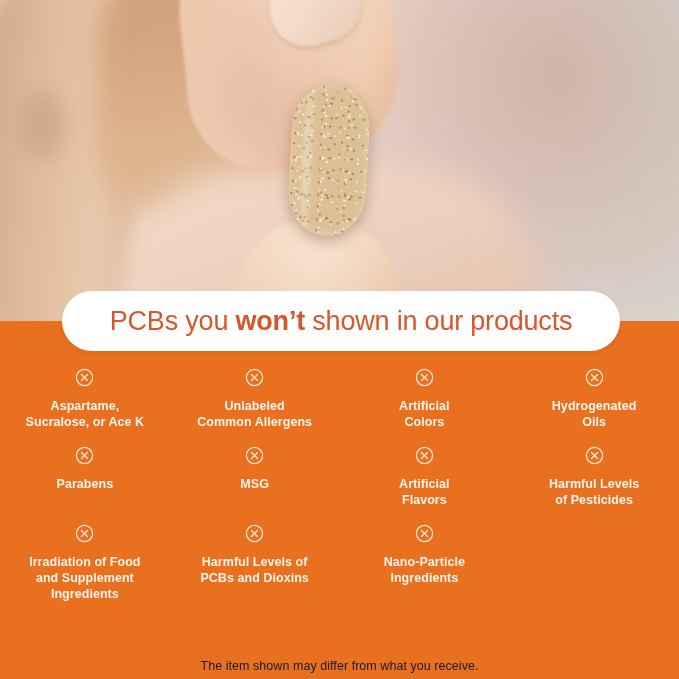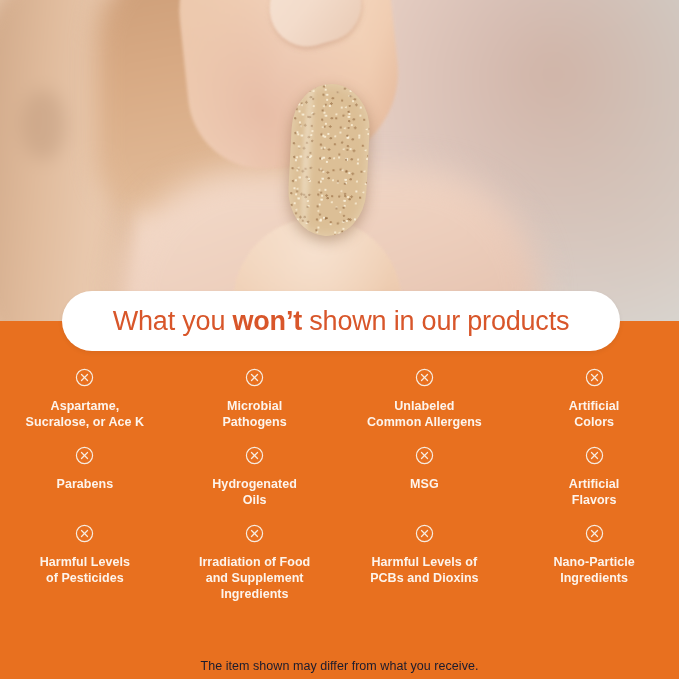--- a/index.html
+++ b/index.html
@@ -302,77 +302,68 @@
     <div class="thumb-top"></div>
     <div class="thumb-nail"></div>
     <div class="finger-bottom"></div>
     <div class="tablet"></div>
   </div>
 
   <div class="orange-panel"></div>
 
   <div class="headline-pill">
     <div class="headline-text">
-      <span>What you </span><b>won’t</b><span> shown in our products</span>
+      <span>PCBs you </span><b>won’t</b><span> shown in our products</span>
     </div>
   </div>
 
   <div class="grid" id="claims-grid">
       <div class="cell row1">
         <svg class="x-icon" viewBox="0 0 24 24">
           <circle cx="12" cy="12" r="10.2" fill="none" stroke-width="1.5"></circle>
           <line x1="8.2" y1="8.2" x2="15.8" y2="15.8" stroke-width="1.6" stroke-linecap="round"></line>
           <line x1="15.8" y1="8.2" x2="8.2" y2="15.8" stroke-width="1.6" stroke-linecap="round"></line>
         </svg>
         <div class="cell-label">Aspartame,
 Sucralose, or Ace K</div>
       </div>
       <div class="cell row1">
         <svg class="x-icon" viewBox="0 0 24 24">
           <circle cx="12" cy="12" r="10.2" fill="none" stroke-width="1.5"></circle>
           <line x1="8.2" y1="8.2" x2="15.8" y2="15.8" stroke-width="1.6" stroke-linecap="round"></line>
           <line x1="15.8" y1="8.2" x2="8.2" y2="15.8" stroke-width="1.6" stroke-linecap="round"></line>
         </svg>
-        <div class="cell-label">Microbial
-Pathogens</div>
-      </div>
-      <div class="cell row1">
-        <svg class="x-icon" viewBox="0 0 24 24">
-          <circle cx="12" cy="12" r="10.2" fill="none" stroke-width="1.5"></circle>
-          <line x1="8.2" y1="8.2" x2="15.8" y2="15.8" stroke-width="1.6" stroke-linecap="round"></line>
-          <line x1="15.8" y1="8.2" x2="8.2" y2="15.8" stroke-width="1.6" stroke-linecap="round"></line>
-        </svg>
         <div class="cell-label">Unlabeled
 Common Allergens</div>
       </div>
       <div class="cell row1">
         <svg class="x-icon" viewBox="0 0 24 24">
           <circle cx="12" cy="12" r="10.2" fill="none" stroke-width="1.5"></circle>
           <line x1="8.2" y1="8.2" x2="15.8" y2="15.8" stroke-width="1.6" stroke-linecap="round"></line>
           <line x1="15.8" y1="8.2" x2="8.2" y2="15.8" stroke-width="1.6" stroke-linecap="round"></line>
         </svg>
         <div class="cell-label">Artificial
 Colors</div>
       </div>
       <div class="cell row2">
         <svg class="x-icon" viewBox="0 0 24 24">
           <circle cx="12" cy="12" r="10.2" fill="none" stroke-width="1.5"></circle>
           <line x1="8.2" y1="8.2" x2="15.8" y2="15.8" stroke-width="1.6" stroke-linecap="round"></line>
           <line x1="15.8" y1="8.2" x2="8.2" y2="15.8" stroke-width="1.6" stroke-linecap="round"></line>
         </svg>
-        <div class="cell-label">Parabens</div>
-      </div>
-      <div class="cell row2">
-        <svg class="x-icon" viewBox="0 0 24 24">
-          <circle cx="12" cy="12" r="10.2" fill="none" stroke-width="1.5"></circle>
-          <line x1="8.2" y1="8.2" x2="15.8" y2="15.8" stroke-width="1.6" stroke-linecap="round"></line>
-          <line x1="15.8" y1="8.2" x2="8.2" y2="15.8" stroke-width="1.6" stroke-linecap="round"></line>
-        </svg>
         <div class="cell-label">Hydrogenated
 Oils</div>
+      </div>
+      <div class="cell row2">
+        <svg class="x-icon" viewBox="0 0 24 24">
+          <circle cx="12" cy="12" r="10.2" fill="none" stroke-width="1.5"></circle>
+          <line x1="8.2" y1="8.2" x2="15.8" y2="15.8" stroke-width="1.6" stroke-linecap="round"></line>
+          <line x1="15.8" y1="8.2" x2="8.2" y2="15.8" stroke-width="1.6" stroke-linecap="round"></line>
+        </svg>
+        <div class="cell-label">Parabens</div>
       </div>
       <div class="cell row2">
         <svg class="x-icon" viewBox="0 0 24 24">
           <circle cx="12" cy="12" r="10.2" fill="none" stroke-width="1.5"></circle>
           <line x1="8.2" y1="8.2" x2="15.8" y2="15.8" stroke-width="1.6" stroke-linecap="round"></line>
           <line x1="15.8" y1="8.2" x2="8.2" y2="15.8" stroke-width="1.6" stroke-linecap="round"></line>
         </svg>
         <div class="cell-label">MSG</div>
       </div>
       <div class="cell row2">

